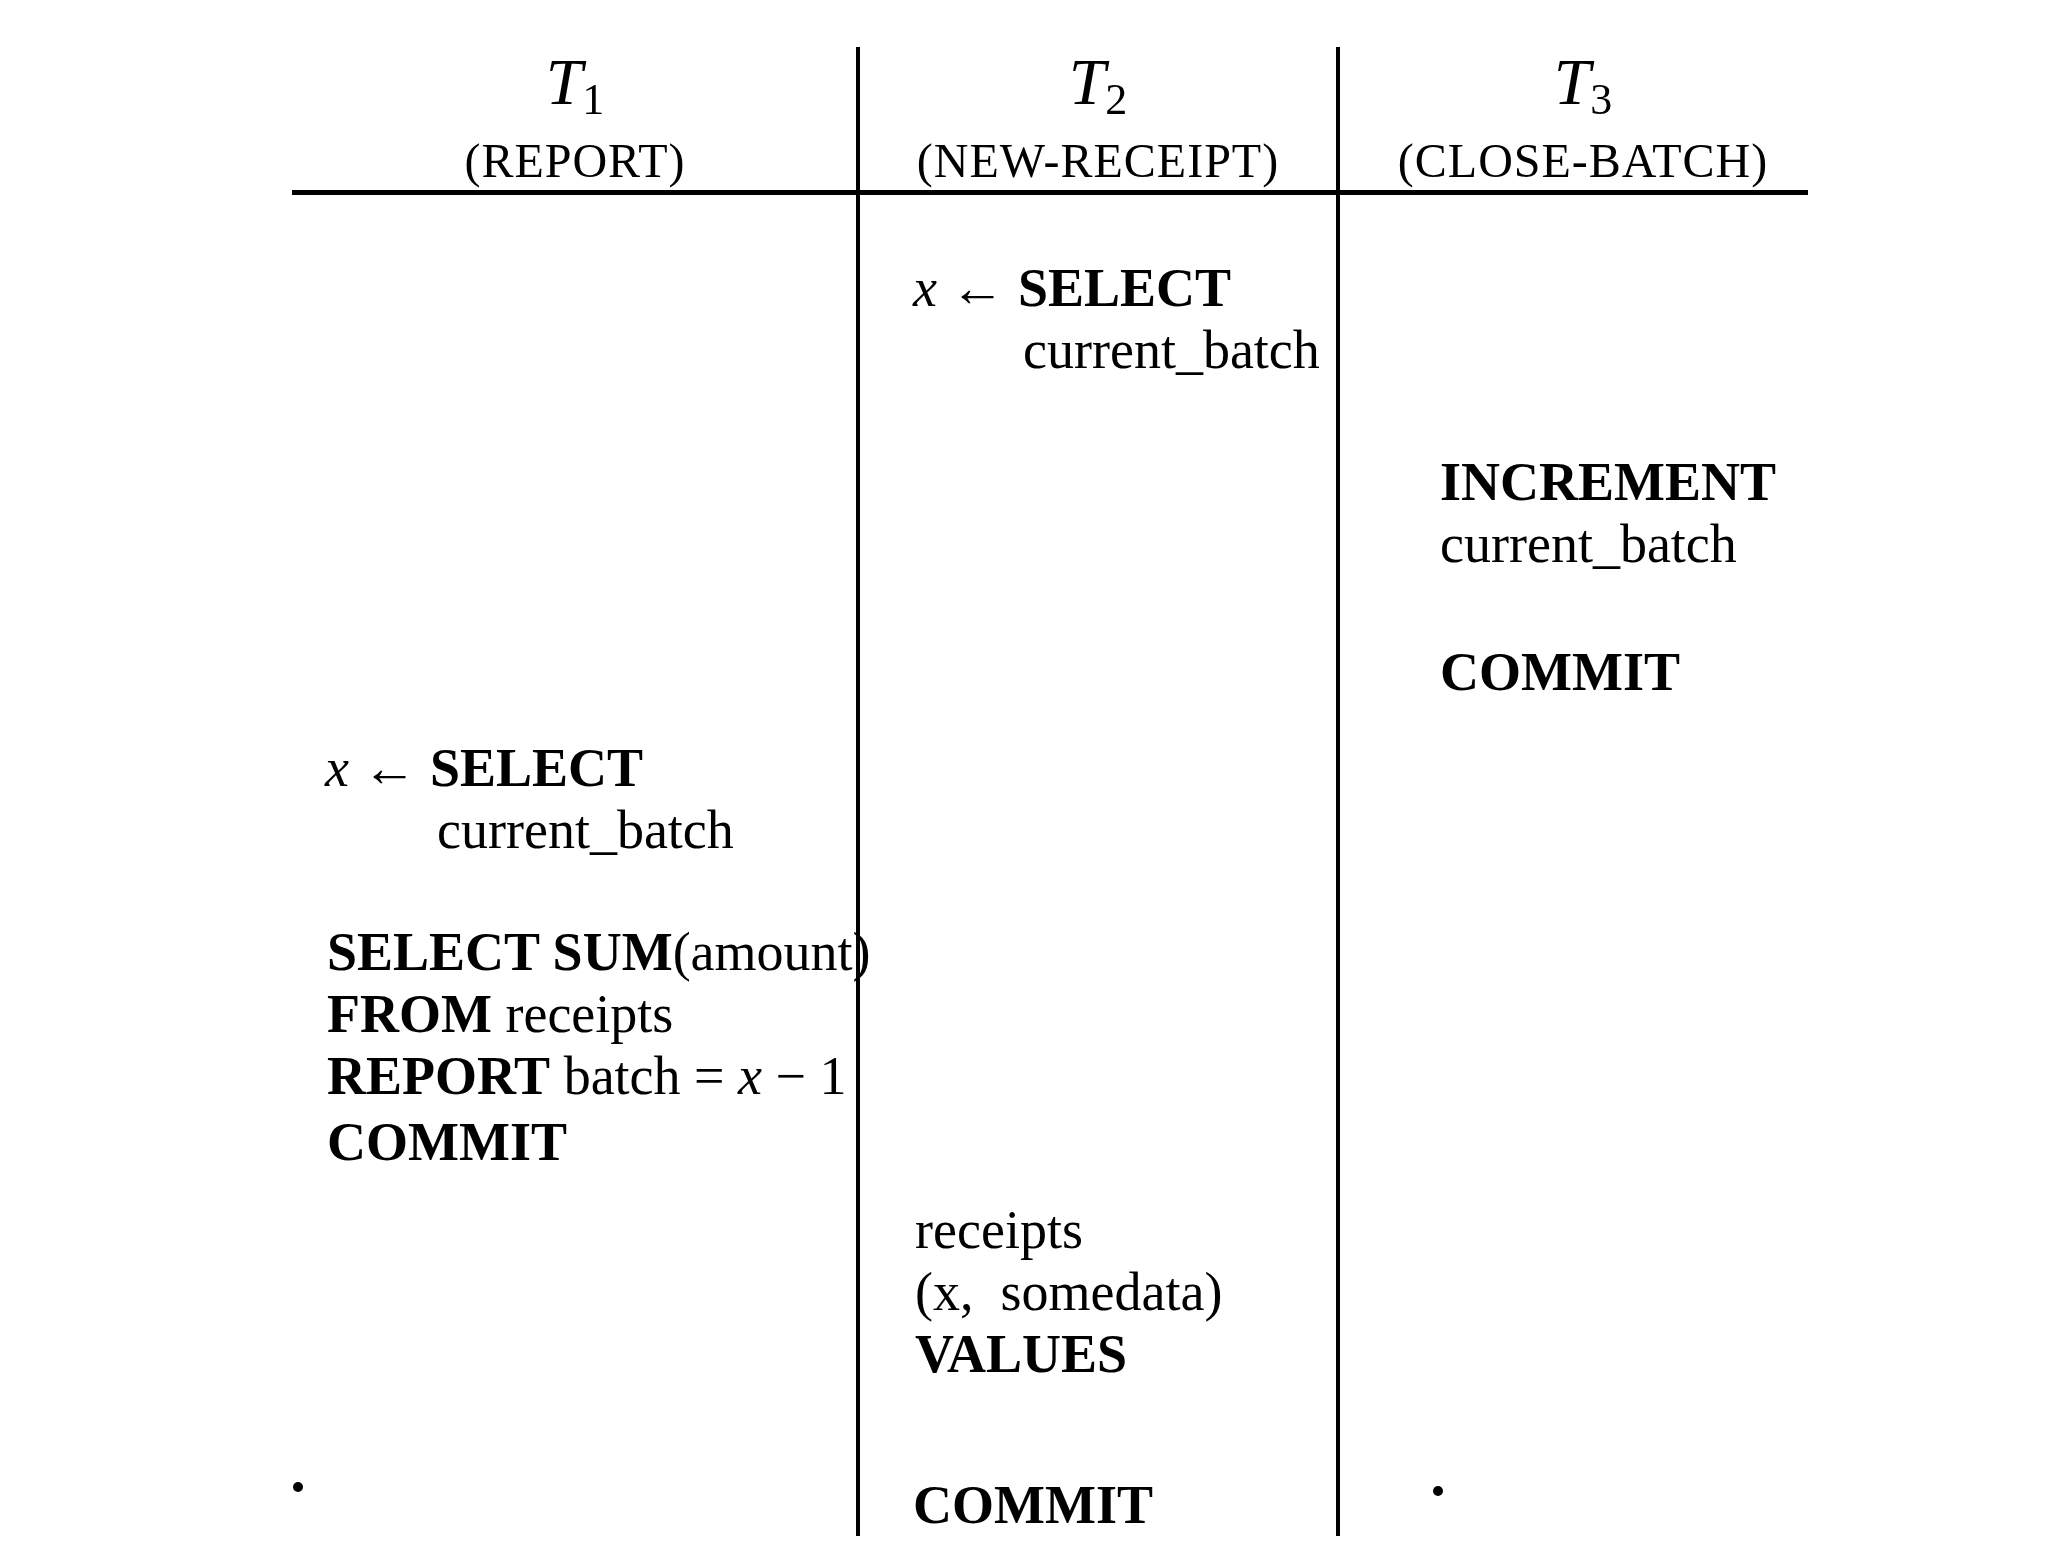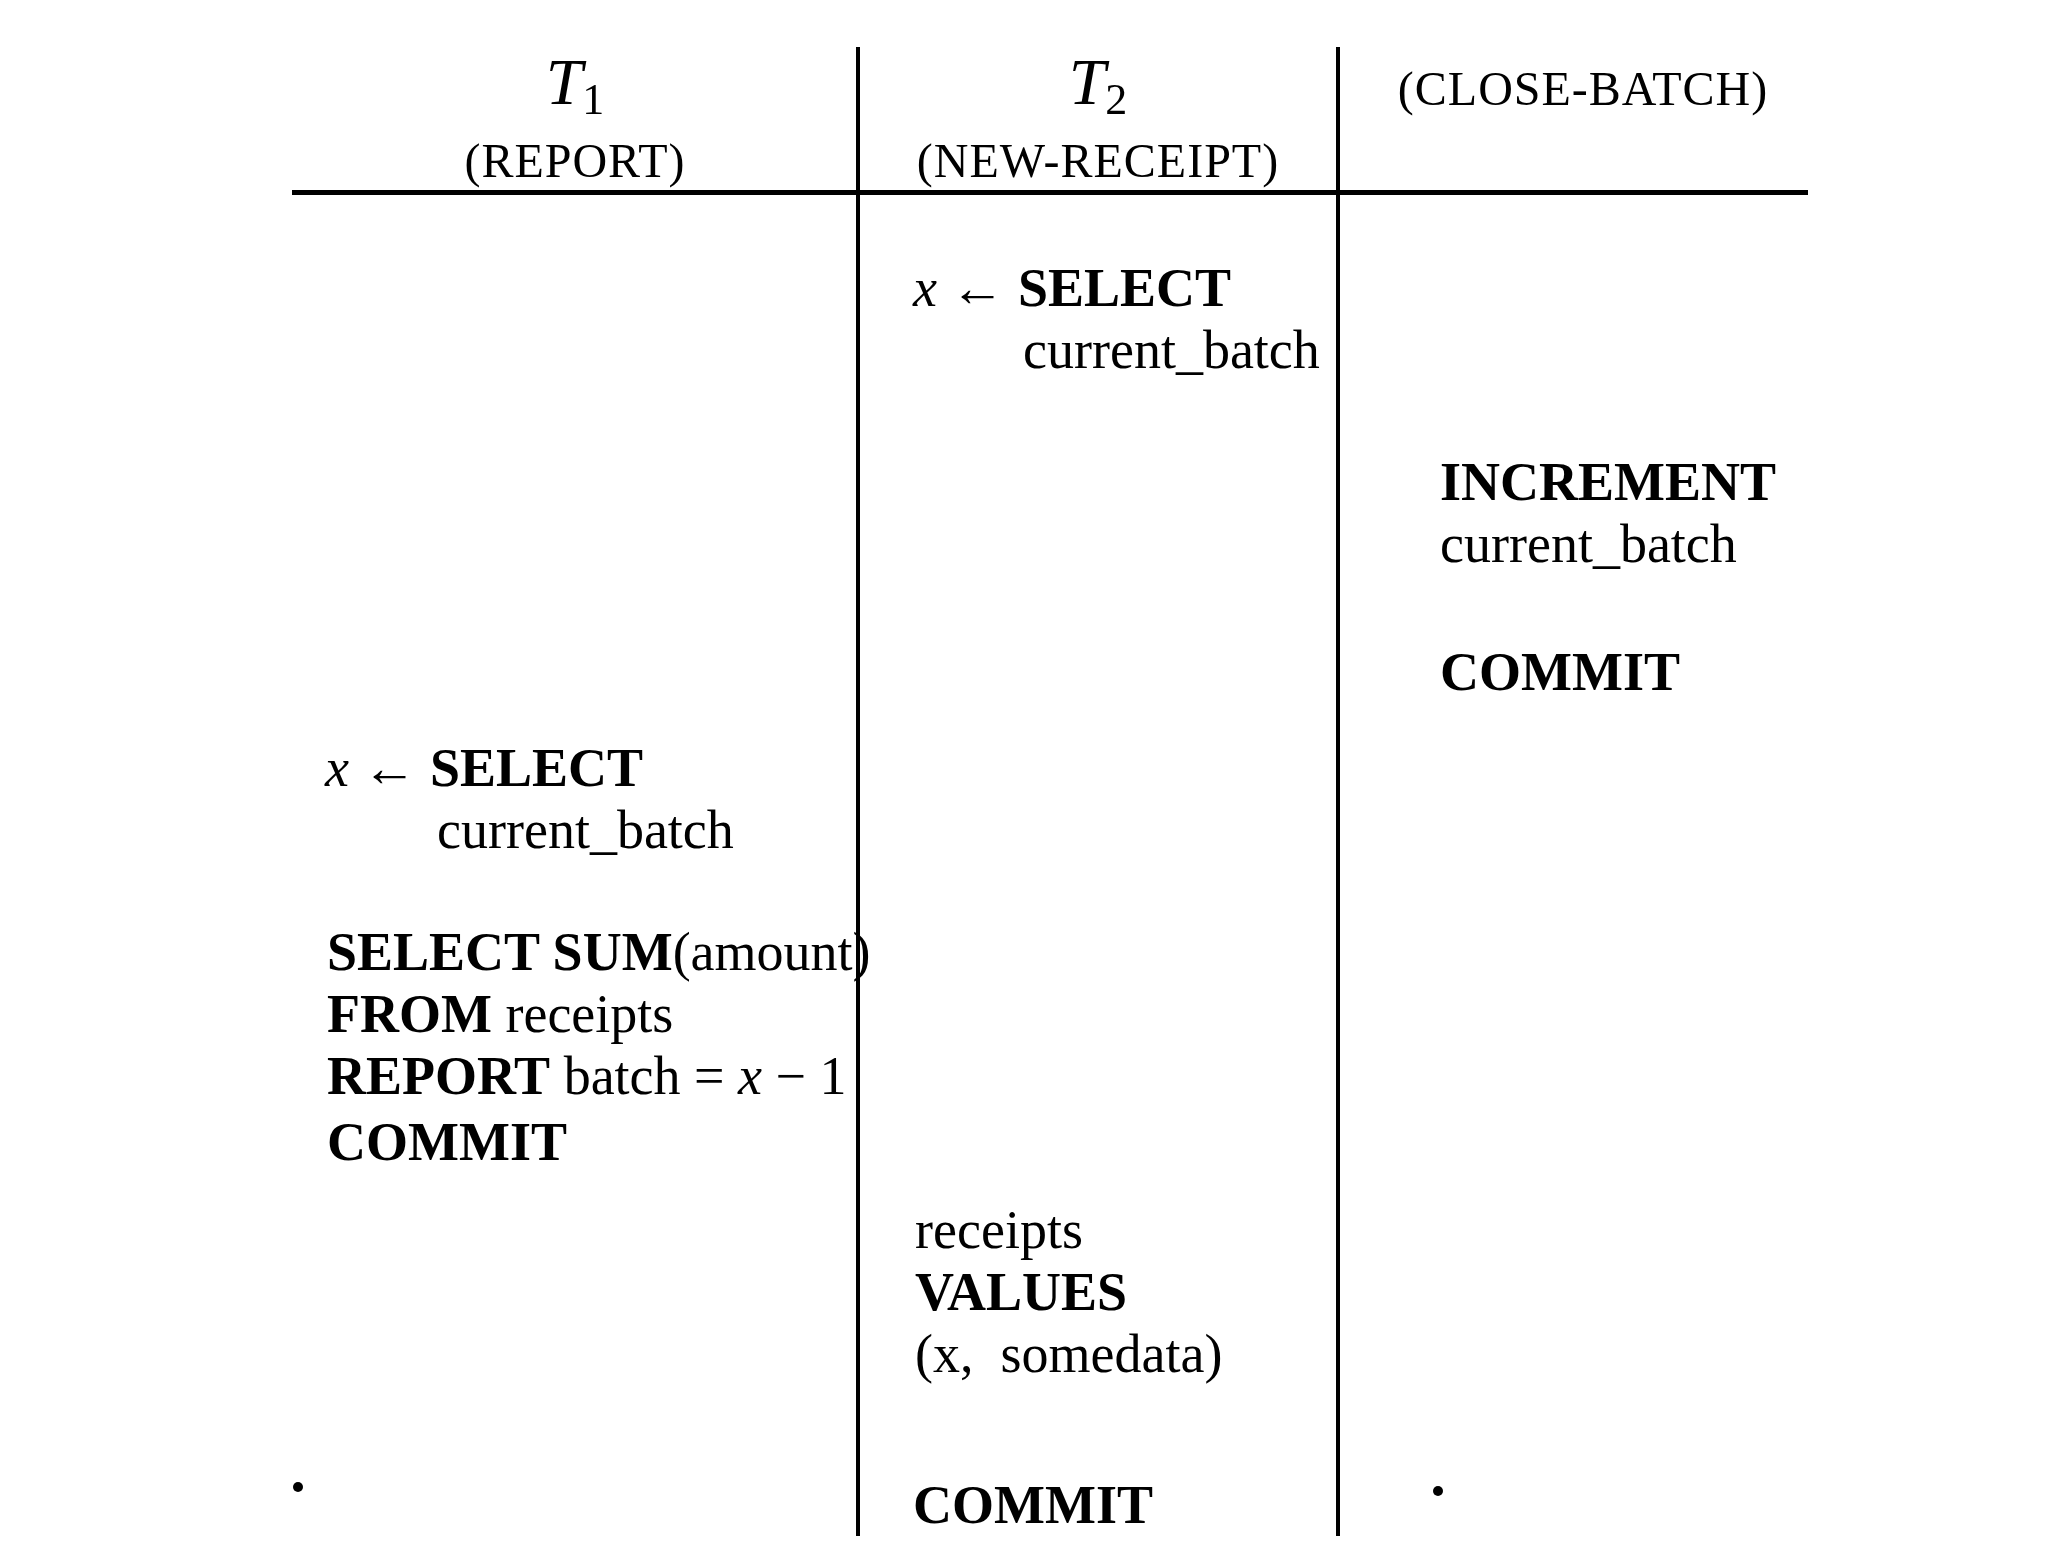--- a/index.html
+++ b/index.html
@@ -84,20 +84,21 @@
   <div id="headers">
       <div class="col-header" style="left: 315px;">
         <div class="hdr-symbol"><span>T</span><span class="tsub">1</span></div>
         <div class="hdr-name">(REPORT)</div>
       </div>
       <div class="col-header" style="left: 838px;">
         <div class="hdr-symbol"><span>T</span><span class="tsub">2</span></div>
         <div class="hdr-name">(NEW-RECEIPT)</div>
       </div>
       <div class="col-header" style="left: 1323px;">
+        <div class="hdr-symbol"><span>T</span><span class="tsub">3</span></div>
         <div class="hdr-name">(CLOSE-BATCH)</div>
       </div>
     </div>
   <div id="blocks">
       <div class="stmt-block" style="left: 913px; top: 257px;">
         <div class="stmt-line"><span class="seg-i">x</span><span class="seg-r"> ← </span><span class="seg-b">SELECT</span></div>
         <div class="stmt-line" style="padding-left: 110px;"><span class="seg-r">current_batch</span></div>
       </div>
       <div class="stmt-block" style="left: 1440px; top: 451px;">
         <div class="stmt-line"><span class="seg-b">INCREMENT</span></div>
@@ -113,22 +114,22 @@
       <div class="stmt-block" style="left: 327px; top: 885px; margin-top: 36px;">
         <div class="stmt-line"><span class="seg-b">SELECT SUM</span><span class="seg-r">(amount)</span></div>
         <div class="stmt-line"><span class="seg-b">FROM</span><span class="seg-r"> receipts</span></div>
         <div class="stmt-line"><span class="seg-b">REPORT</span><span class="seg-r"> batch = </span><span class="seg-i">x</span><span class="seg-r"> − 1</span></div>
       </div>
       <div class="stmt-block" style="left: 327px; top: 1111px;">
         <div class="stmt-line"><span class="seg-b">COMMIT</span></div>
       </div>
       <div class="stmt-block" style="left: 915px; top: 1199px;">
         <div class="stmt-line"><span class="seg-r">receipts</span></div>
+        <div class="stmt-line"><span class="seg-r">(x,&nbsp; somedata)</span></div>
         <div class="stmt-line"><span class="seg-b">VALUES</span></div>
-        <div class="stmt-line"><span class="seg-r">(x,&nbsp; somedata)</span></div>
       </div>
       <div class="stmt-block" style="left: 913px; top: 1474px;">
         <div class="stmt-line"><span class="seg-b">COMMIT</span></div>
       </div>
     </div>
 <div class="dot" style="left: 293px; top: 1482px;"></div>
     <div class="dot" style="left: 1433px; top: 1486px;"></div>
   </div>
 
 </body></html>

